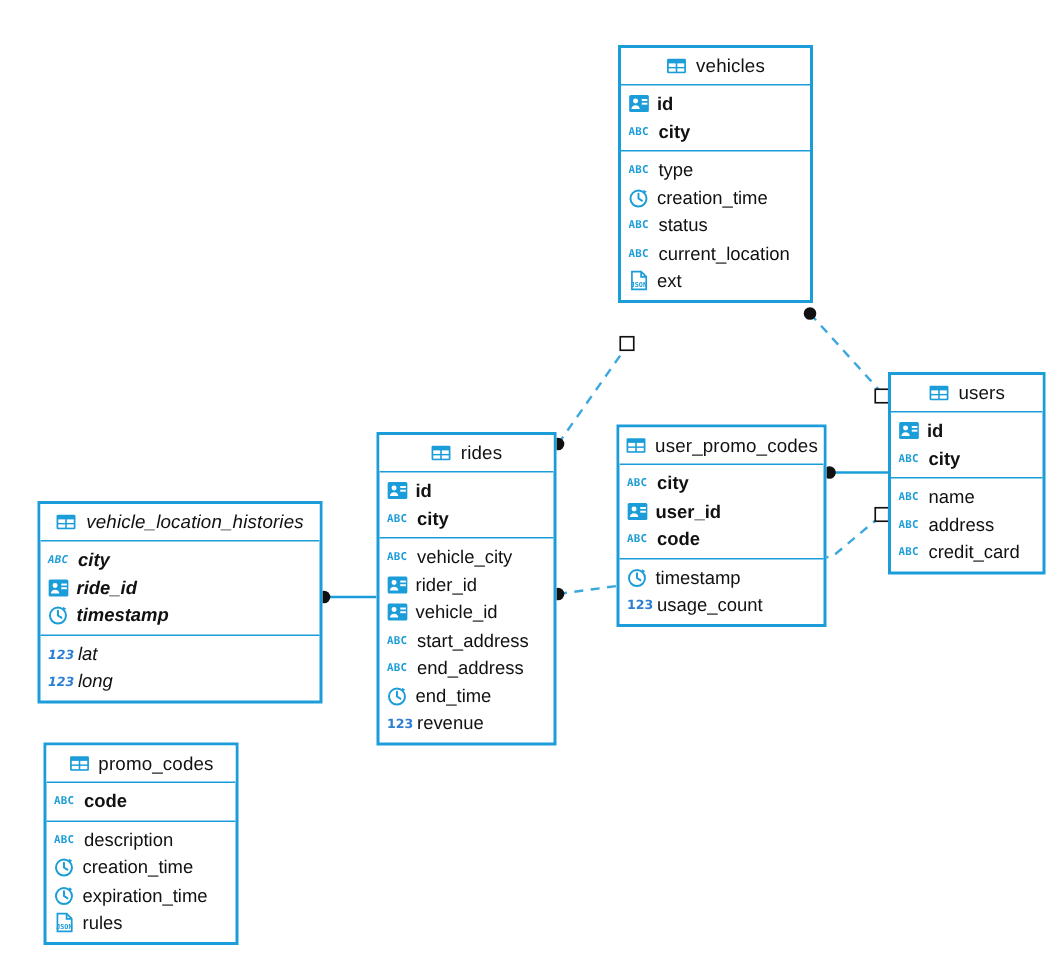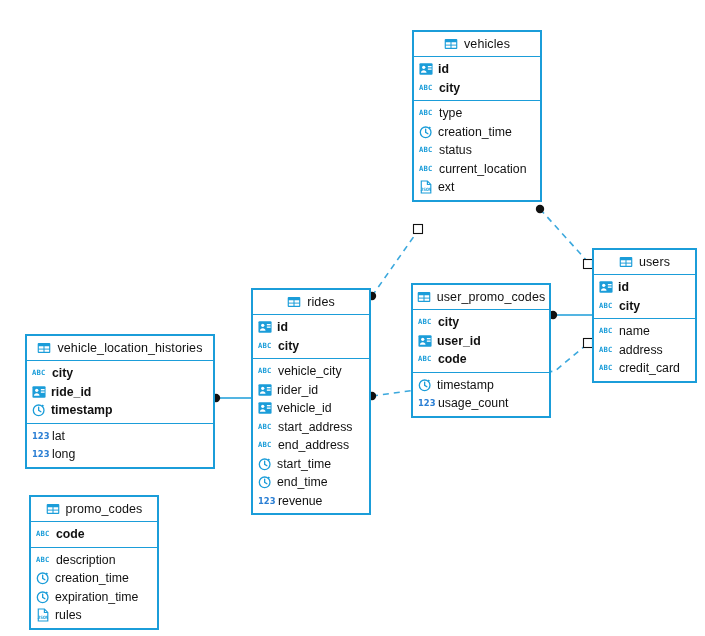--- a/index.html
+++ b/index.html
@@ -382,39 +382,29 @@
           <span class="field-label">end_address</span>
         </div>
         <div class="field">
           <span class="ic">
             <svg viewBox="0 0 16 16">
               <circle cx="7.6" cy="8.4" r="6.1" fill="#ffffff" stroke="#1b9dd9" stroke-width="1.5"></circle>
               <path d="M7.6 4.7V8.4L10.2 10" fill="none" stroke="#1b9dd9" stroke-width="1.5" stroke-linecap="round"></path>
               <path d="M11.4 1.7l2.6 1.5-2.6 1.5z" fill="#1b9dd9"></path>
             </svg>
           </span>
-          <span class="field-label">start_time</span>
-        </div>
-        <div class="field">
-          <span class="ic">
-            <svg viewBox="0 0 16 16">
-              <circle cx="7.6" cy="8.4" r="6.1" fill="#ffffff" stroke="#1b9dd9" stroke-width="1.5"></circle>
-              <path d="M7.6 4.7V8.4L10.2 10" fill="none" stroke="#1b9dd9" stroke-width="1.5" stroke-linecap="round"></path>
-              <path d="M11.4 1.7l2.6 1.5-2.6 1.5z" fill="#1b9dd9"></path>
-            </svg>
-          </span>
           <span class="field-label">end_time</span>
         </div>
         <div class="field">
           <span class="num-ic">123</span>
           <span class="field-label">revenue</span>
         </div>
       </div>
     </div>
-    <div class="entity" style="left: 25px; top: 334px; width: 190px;">
+    <div class="entity" style="left: 25px; top: 334px; width: 190px; font-style: italic;">
       <div class="entity-header">
         <span class="ic">
           <svg viewBox="0 0 16 16">
             <rect x="0.8" y="2.4" width="14.4" height="11.2" rx="1" fill="#1b9dd9"></rect>
             <rect x="2.1" y="6.0" width="5.3" height="2.7" fill="#ffffff"></rect>
             <rect x="8.6" y="6.0" width="5.3" height="2.7" fill="#ffffff"></rect>
             <rect x="2.1" y="9.8" width="5.3" height="2.5" fill="#ffffff"></rect>
             <rect x="8.6" y="9.8" width="5.3" height="2.5" fill="#ffffff"></rect>
           </svg>
         </span>

